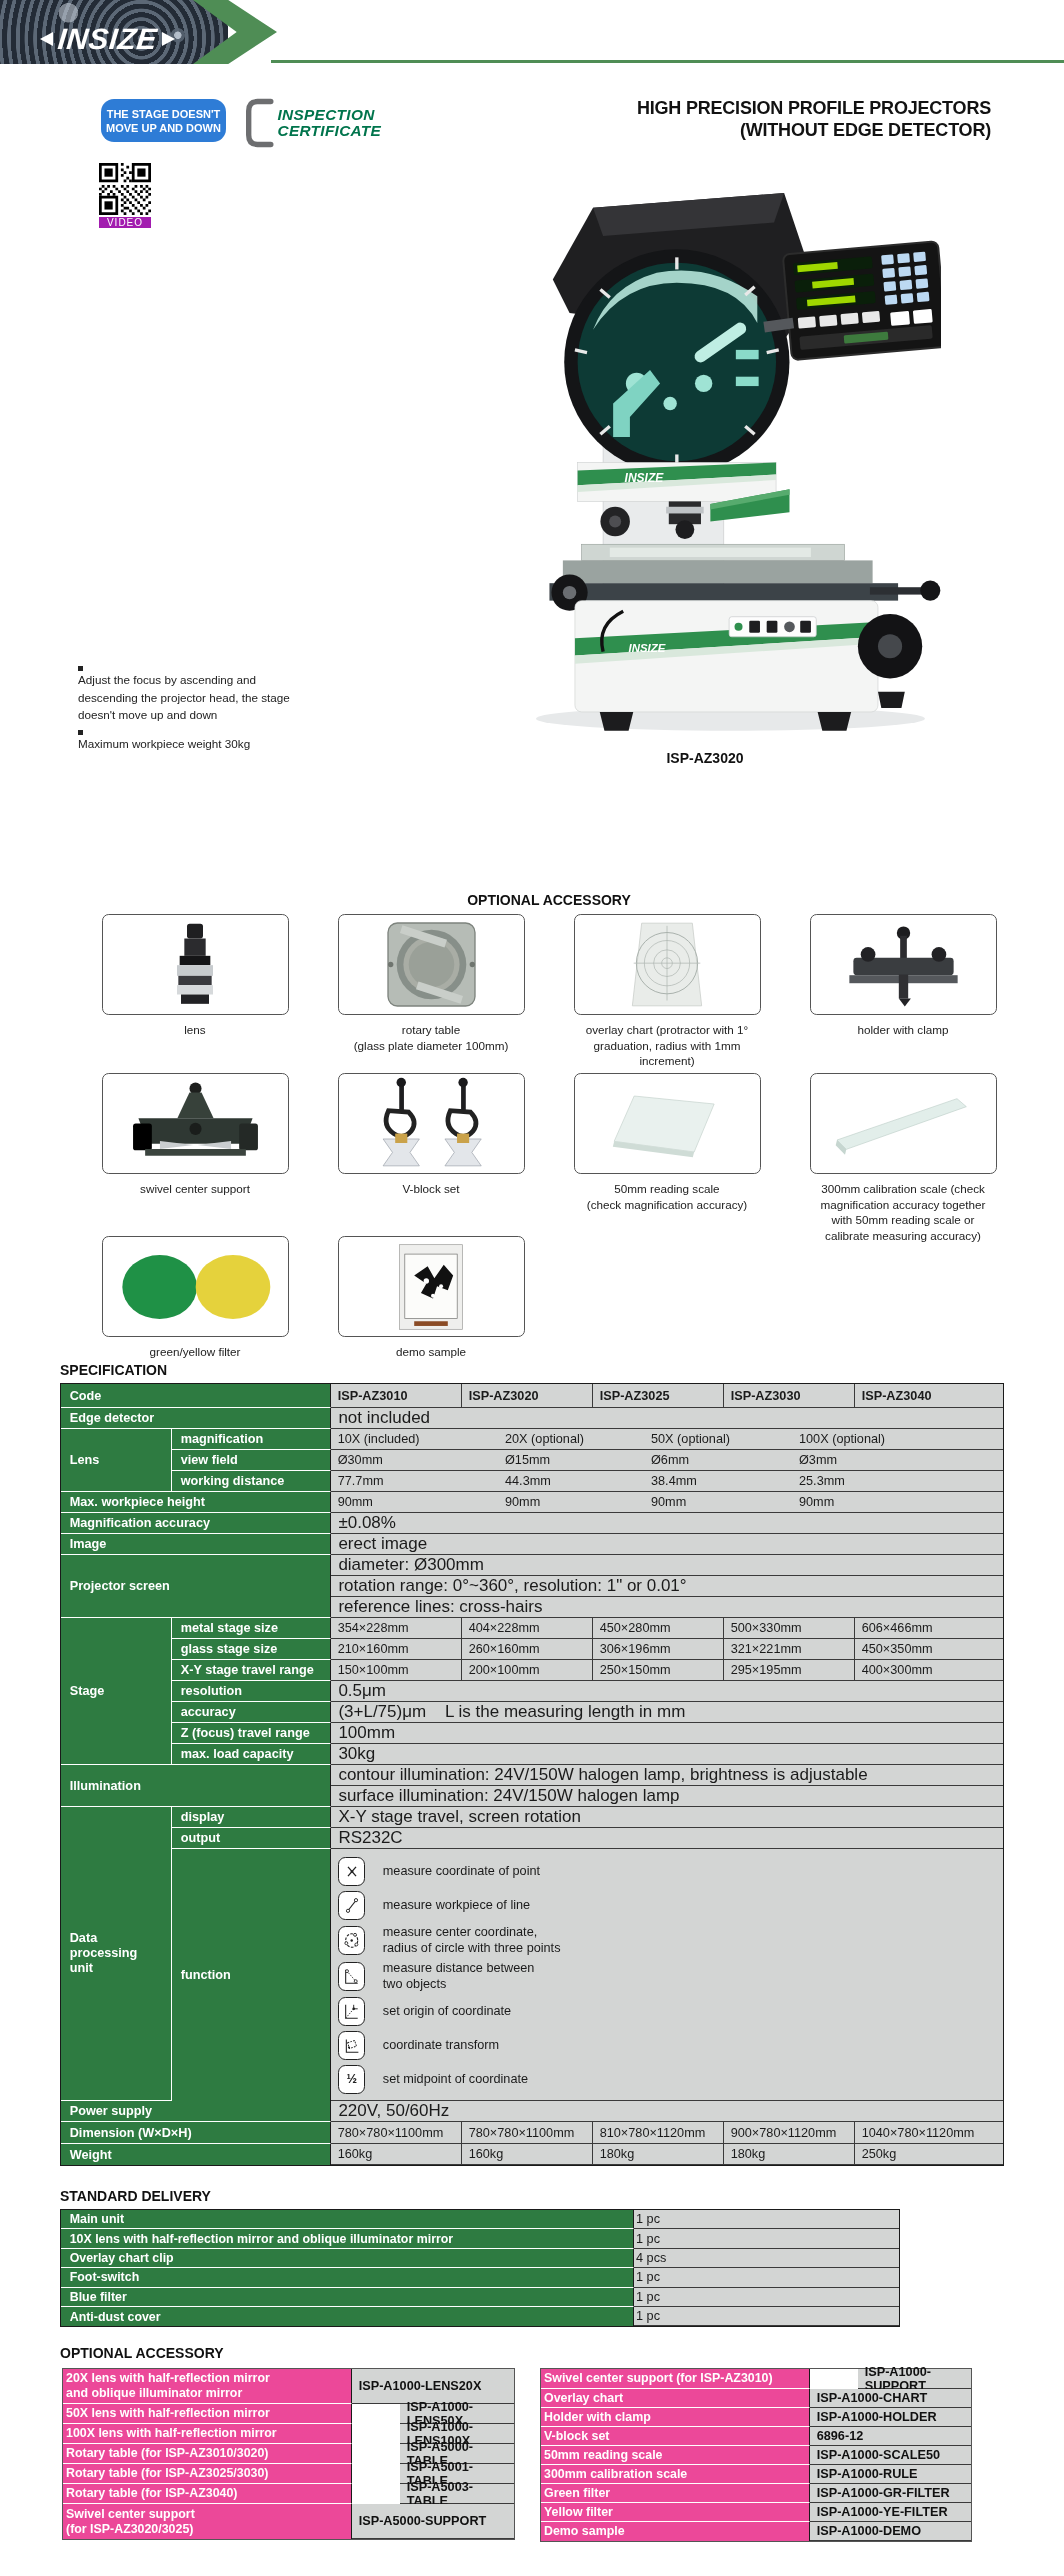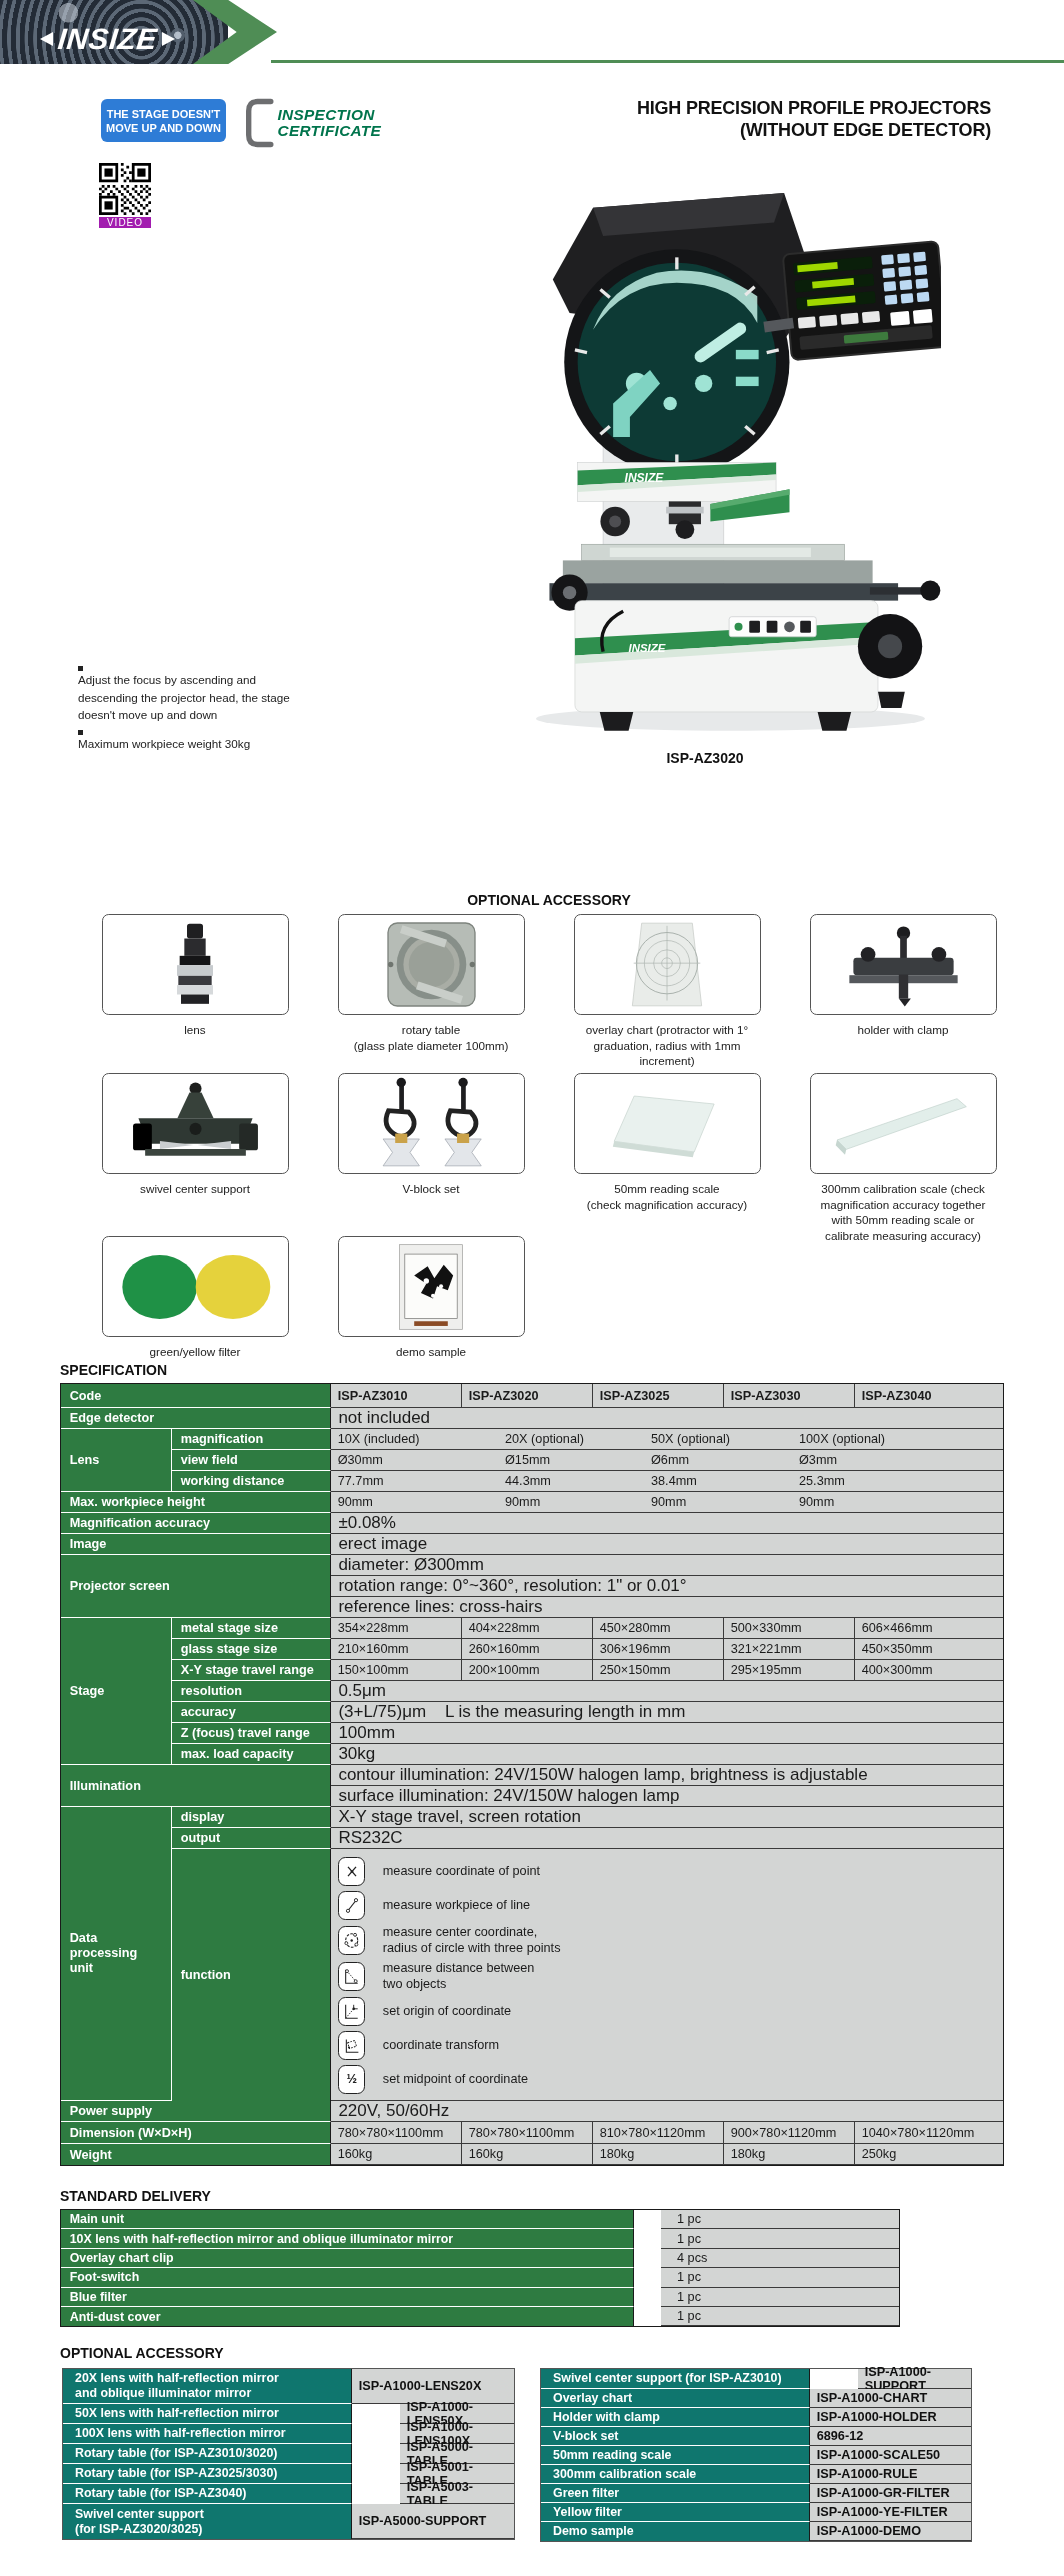--- a/index.html
+++ b/index.html
@@ -20,21 +20,21 @@
   .logo{position:absolute;left:40px;top:21.5px;display:flex;align-items:center;gap:4.7px;}
   .logo-arrow-l{width:0;height:0;border-top:7.4px solid transparent;border-bottom:7.4px solid transparent;border-right:13.4px solid #fff;}
   .logo-arrow-r{width:0;height:0;border-top:7.4px solid transparent;border-bottom:7.4px solid transparent;border-left:13.4px solid #fff;}
   .logo-text{color:#fff;font-size:29.5px;font-weight:bold;font-style:italic;letter-spacing:0.7px;transform:skewX(-6deg);}
 
   
   .doc-title{position:absolute;right:74px;top:98px;text-align:right;font-weight:bold;
     font-size:18px;line-height:21.5px;color:#121212;letter-spacing:-0.2px;}
 
   
-  .badge-stage{position:absolute;left:101px;top:99px;width:125px;height:43px;background:#2e7cd6;border-radius:6px;
+  .badge-stage{position:absolute;left:101px;top:99px;width:125px;height:43px;background:#2e7cd6;border-radius:13px;
     color:#fff;font-weight:bold;font-size:11px;line-height:14px;display:flex;flex-direction:column;align-items:center;justify-content:center;}
   .badge-cert{position:absolute;left:244px;top:98px;display:flex;align-items:center;}
   .cert-text{margin-left:4px;color:#00744c;font-weight:bold;font-style:italic;font-size:15.4px;line-height:16px;letter-spacing:0.3px;}
 
   
   .qr{position:absolute;left:99px;top:163px;width:52px;}
   .video-bar{height:11.4px;background:#a21caf;color:#fff;font-weight:normal;font-size:10px;
     display:flex;align-items:center;justify-content:center;letter-spacing:1px;}
 
   
@@ -83,32 +83,32 @@
     display:flex;align-items:center;justify-content:center;margin-right:17.4px;flex:none;box-sizing:border-box;}
   .func-text{font-size:12.7px;line-height:16px;color:#1b1b1b;}
   .half{font-size:12.7px;font-weight:bold;color:#222;}
 
   
   .sd-heading{left:60px;top:2188px;}
   .sd-table{position:absolute;left:60px;top:2209px;width:840px;border:1.3px solid #1a1a1a;box-sizing:border-box;}
   .sd-row{display:flex;height:19.4px;}
   .sd-lab{width:573px;background:#2e7b41;color:#fff;font-weight:bold;font-size:12.4px;display:flex;align-items:center;
     padding-left:8.7px;box-sizing:border-box;border-bottom:1.3px solid #fff;border-right:1.3px solid #1a1a1a;flex:none;}
-  .sd-val{flex:1;background:#d3d5d4;font-size:12.7px;display:flex;align-items:center;padding-left:16px;
-    border-bottom:1.3px solid #3a3a3a;box-sizing:border-box;color:#1b1b1b;margin-left:27px;}
+  .sd-val{flex:1;background:#d3d5d4;font-size:12.7px;display:flex;align-items:center;padding-left:2px;
+    border-bottom:1.3px solid #3a3a3a;box-sizing:border-box;color:#1b1b1b;}
 
   
   .opt-heading{left:60px;top:2345px;}
   .opt-table{position:absolute;top:2368px;border:1.3px solid #555;box-sizing:border-box;}
   .opt-left{left:62px;width:453px;}
   .opt-right{left:540px;width:432px;}
   .ot-row{display:flex;}
   .oh52{height:35px;}.oh30{height:20px;gap:48px;}.oh28{height:19px;}
-  .ot-lab{background:#0f766e;color:#fff;font-weight:bold;font-size:12.4px;display:flex;align-items:center;
-    padding-left:12px;box-sizing:border-box;border-bottom:1.3px solid #fff;border-right:1.3px solid #1a1a1a;line-height:14.8px;flex:none;}
+  .ot-lab{background:#ec4899;color:#fff;font-weight:bold;font-size:12.4px;display:flex;align-items:center;
+    padding-left:3px;box-sizing:border-box;border-bottom:1.3px solid #fff;border-right:1.3px solid #1a1a1a;line-height:14.8px;flex:none;}
   .opt-left .ot-lab{width:289px;}
   .opt-right .ot-lab{width:269px;}
   .ot-val{flex:1;background:#d3d5d4;font-weight:bold;font-size:12.7px;display:flex;align-items:center;
     padding-left:6.7px;border-bottom:1.3px solid #3a3a3a;box-sizing:border-box;color:#111;}
 </style>
 </head>
 <body>
 
 <div class="page">
 

